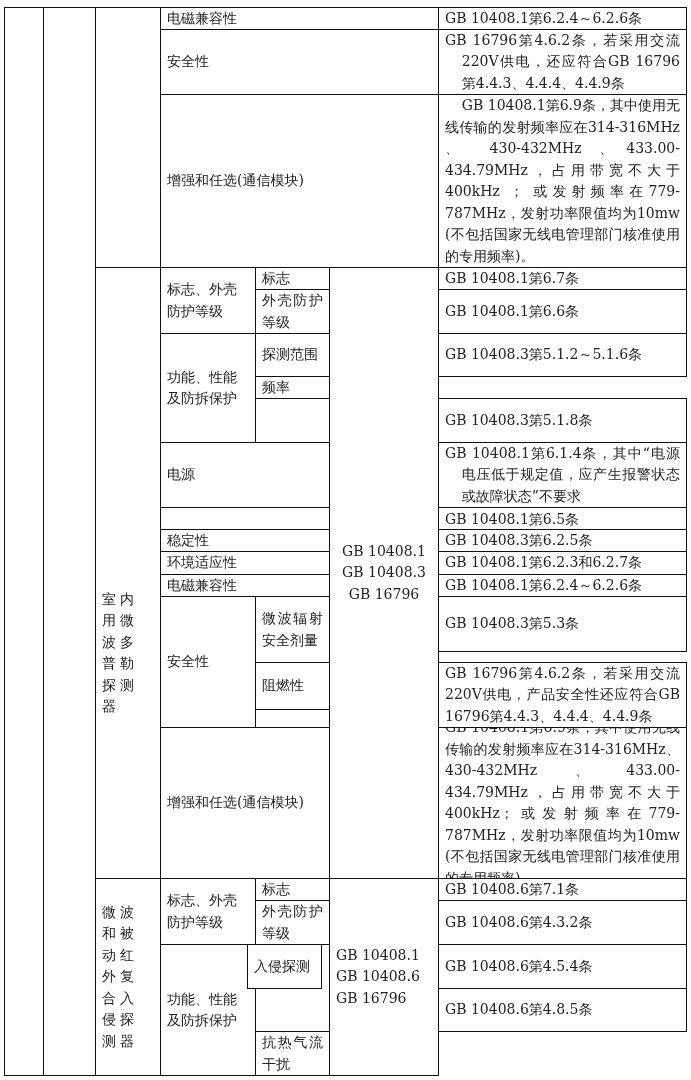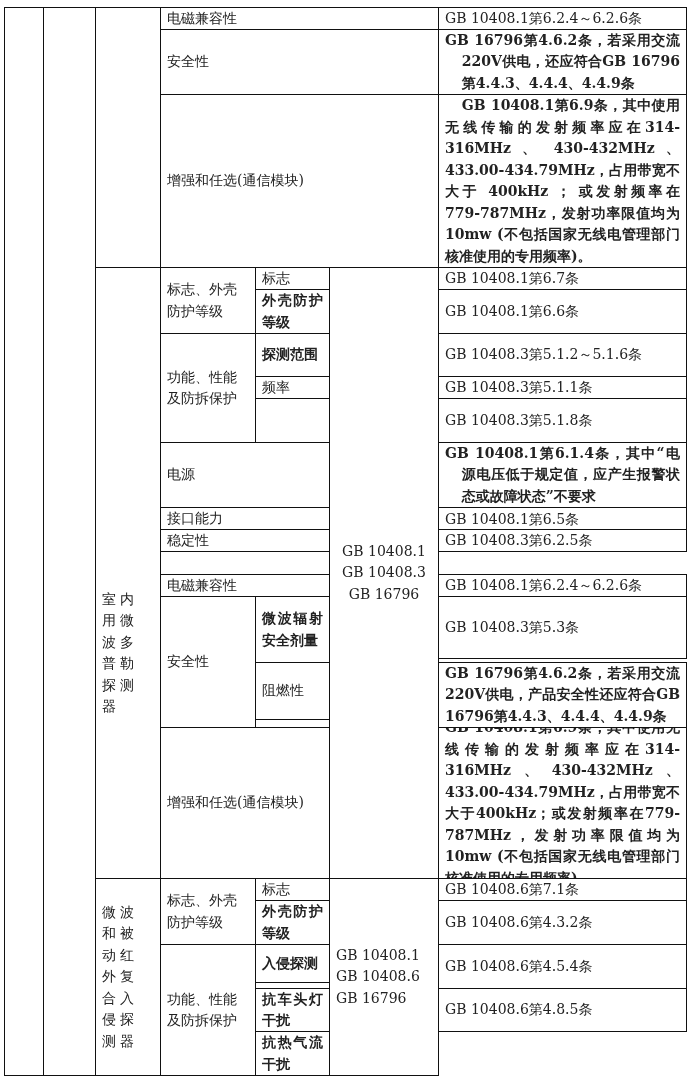--- a/index.html
+++ b/index.html
@@ -4,21 +4,21 @@
 <style>
   html, body { margin: 0; padding: 0; background: #ffffff; }
   body { width: 691px; height: 1080px; position: relative; overflow: hidden;
          font-family: "DejaVu Serif", "Liberation Serif", serif; color: #222; }
   .tbl { position: absolute; left: 4px; top: 7px; width: 683px; height: 1069px; }
   .cell { position: absolute; box-sizing: border-box; border: 1.5px solid #111;
           font-size: 14px; line-height: 21.5px; padding: 0 6px; display: flex; align-items: center;
           background: #fff; overflow: hidden; }
   .cell.center { justify-content: center; text-align: center; }
   .cell .t { display: block; width: 100%; }
-  .cell.just .t { text-align: justify; text-align-last: left; font-weight: bold; }
+  .cell.just .t { text-align: justify; text-align-last: left; }
   .cell.ind .t { text-indent: 1.2em; }
   .cell.hang .t { padding-left: 1.2em; text-indent: -1.2em; }
   .std { white-space: pre-line; text-align: center; }
 </style>
 </head>
 <body>
 
 <div class="tbl">
 
   <div class="cell" style="left:0;top:0;width:40px;height:1069px"></div>
@@ -78,66 +78,66 @@
     </div>
   <div class="cell just" style="left:251px;top:326px;width:75px;height:44px">
       <span class="t">探测范围</span>
     </div>
   <div class="cell" style="left:434px;top:326px;width:249px;height:44px">
       <span class="t">GB 10408.3第5.1.2～5.1.6条</span>
     </div>
   <div class="cell" style="left:251px;top:369px;width:75px;height:23px">
       <span class="t">频率</span>
     </div>
-  <div class="cell" style="left:434px;top:369px;width:249px;height:23px">
-      <span class="t">GB 10408.3第5.1.1条</span>
-    </div>
   <div class="cell" style="left:434px;top:391px;width:249px;height:45px">
       <span class="t">GB 10408.3第5.1.8条</span>
     </div>
 
   <div class="cell" style="left:156px;top:435px;width:170px;height:66px">
       <span class="t">电源</span>
     </div>
   <div class="cell hang just" style="left:434px;top:435px;width:249px;height:66px">
       <span class="t">GB 10408.1第6.1.4条，其中“电源电压低于规定值，应产生报警状态或故障状态”不要求</span>
     </div>
 
-  <div class="cell" style="left:156px;top:500px;width:170px;height:23px">
-      <span class="t">接口能力</span>
-    </div>
   <div class="cell" style="left:434px;top:500px;width:249px;height:25px">
       <span class="t">GB 10408.1第6.5条</span>
     </div>
 
   <div class="cell" style="left:156px;top:522px;width:170px;height:23px">
       <span class="t">稳定性</span>
     </div>
   <div class="cell" style="left:434px;top:522px;width:249px;height:23px">
       <span class="t">GB 10408.3第6.2.5条</span>
     </div>
 
+  <div class="cell" style="left:156px;top:544px;width:170px;height:24px">
+      <span class="t">环境适应性</span>
+    </div>
+  <div class="cell" style="left:434px;top:544px;width:249px;height:24px">
+      <span class="t">GB 10408.1第6.2.3和6.2.7条</span>
+    </div>
 
   <div class="cell" style="left:156px;top:567px;width:170px;height:23px">
       <span class="t">电磁兼容性</span>
     </div>
   <div class="cell" style="left:434px;top:567px;width:249px;height:23px">
       <span class="t">GB 10408.1第6.2.4～6.2.6条</span>
     </div>
 
   <div class="cell" style="left:156px;top:589px;width:96px;height:132px">
       <span class="t">安全性</span>
     </div>
   <div class="cell just" style="left:251px;top:589px;width:75px;height:67px">
       <span class="t">微波辐射安全剂量</span>
     </div>
-  <div class="cell" style="left:434px;top:589px;width:249px;height:63px">
+  <div class="cell" style="left:434px;top:589px;width:249px;height:56px">
       <span class="t">GB 10408.3第5.3条</span>
     </div>
-  <div class="cell" style="left:251px;top:655px;width:75px;height:58px">
+  <div class="cell" style="left:251px;top:655px;width:75px;height:48px">
       <span class="t">阻燃性</span>
     </div>
   <div class="cell just" style="left:434px;top:655px;width:249px;height:66px">
       <span class="t">GB 16796第4.6.2条，若采用交流220V供电，产品安全性还应符合GB 16796第4.4.3、4.4.4、4.4.9条</span>
     </div>
 
   <div class="cell" style="left:156px;top:720px;width:170px;height:152px">
       <span class="t">增强和任选(通信模块)</span>
     </div>
   <div class="cell just" style="left:434px;top:720px;width:249px;height:152px">
@@ -165,28 +165,25 @@
   <div class="cell just" style="left:251px;top:893px;width:75px;height:45px">
       <span class="t">外壳防护等级</span>
     </div>
   <div class="cell" style="left:434px;top:893px;width:249px;height:45px">
       <span class="t">GB 10408.6第4.3.2条</span>
     </div>
 
   <div class="cell" style="left:156px;top:937px;width:96px;height:132px">
       <span class="t">功能、性能及防拆保护</span>
     </div>
-  <div class="cell just" style="left:251px;top:937px;width:75px;height:39px">
+  <div class="cell just" style="left:243px;top:937px;width:75px;height:45px">
       <span class="t">入侵探测</span>
     </div>
   <div class="cell" style="left:434px;top:937px;width:249px;height:45px">
       <span class="t">GB 10408.6第4.5.4条</span>
-    </div>
-  <div class="cell just" style="left:251px;top:981px;width:75px;height:44px">
-      <span class="t">抗车头灯干扰</span>
     </div>
   <div class="cell" style="left:434px;top:981px;width:249px;height:44px">
       <span class="t">GB 10408.6第4.8.5条</span>
     </div>
   <div class="cell just" style="left:251px;top:1024px;width:75px;height:45px">
       <span class="t">抗热气流干扰</span>
     </div>
   <div class="cell" style="left:434px;top:1084px;width:249px;height:43px">
       <span class="t">GB 10408.6第4.8.1条</span>
     </div>

